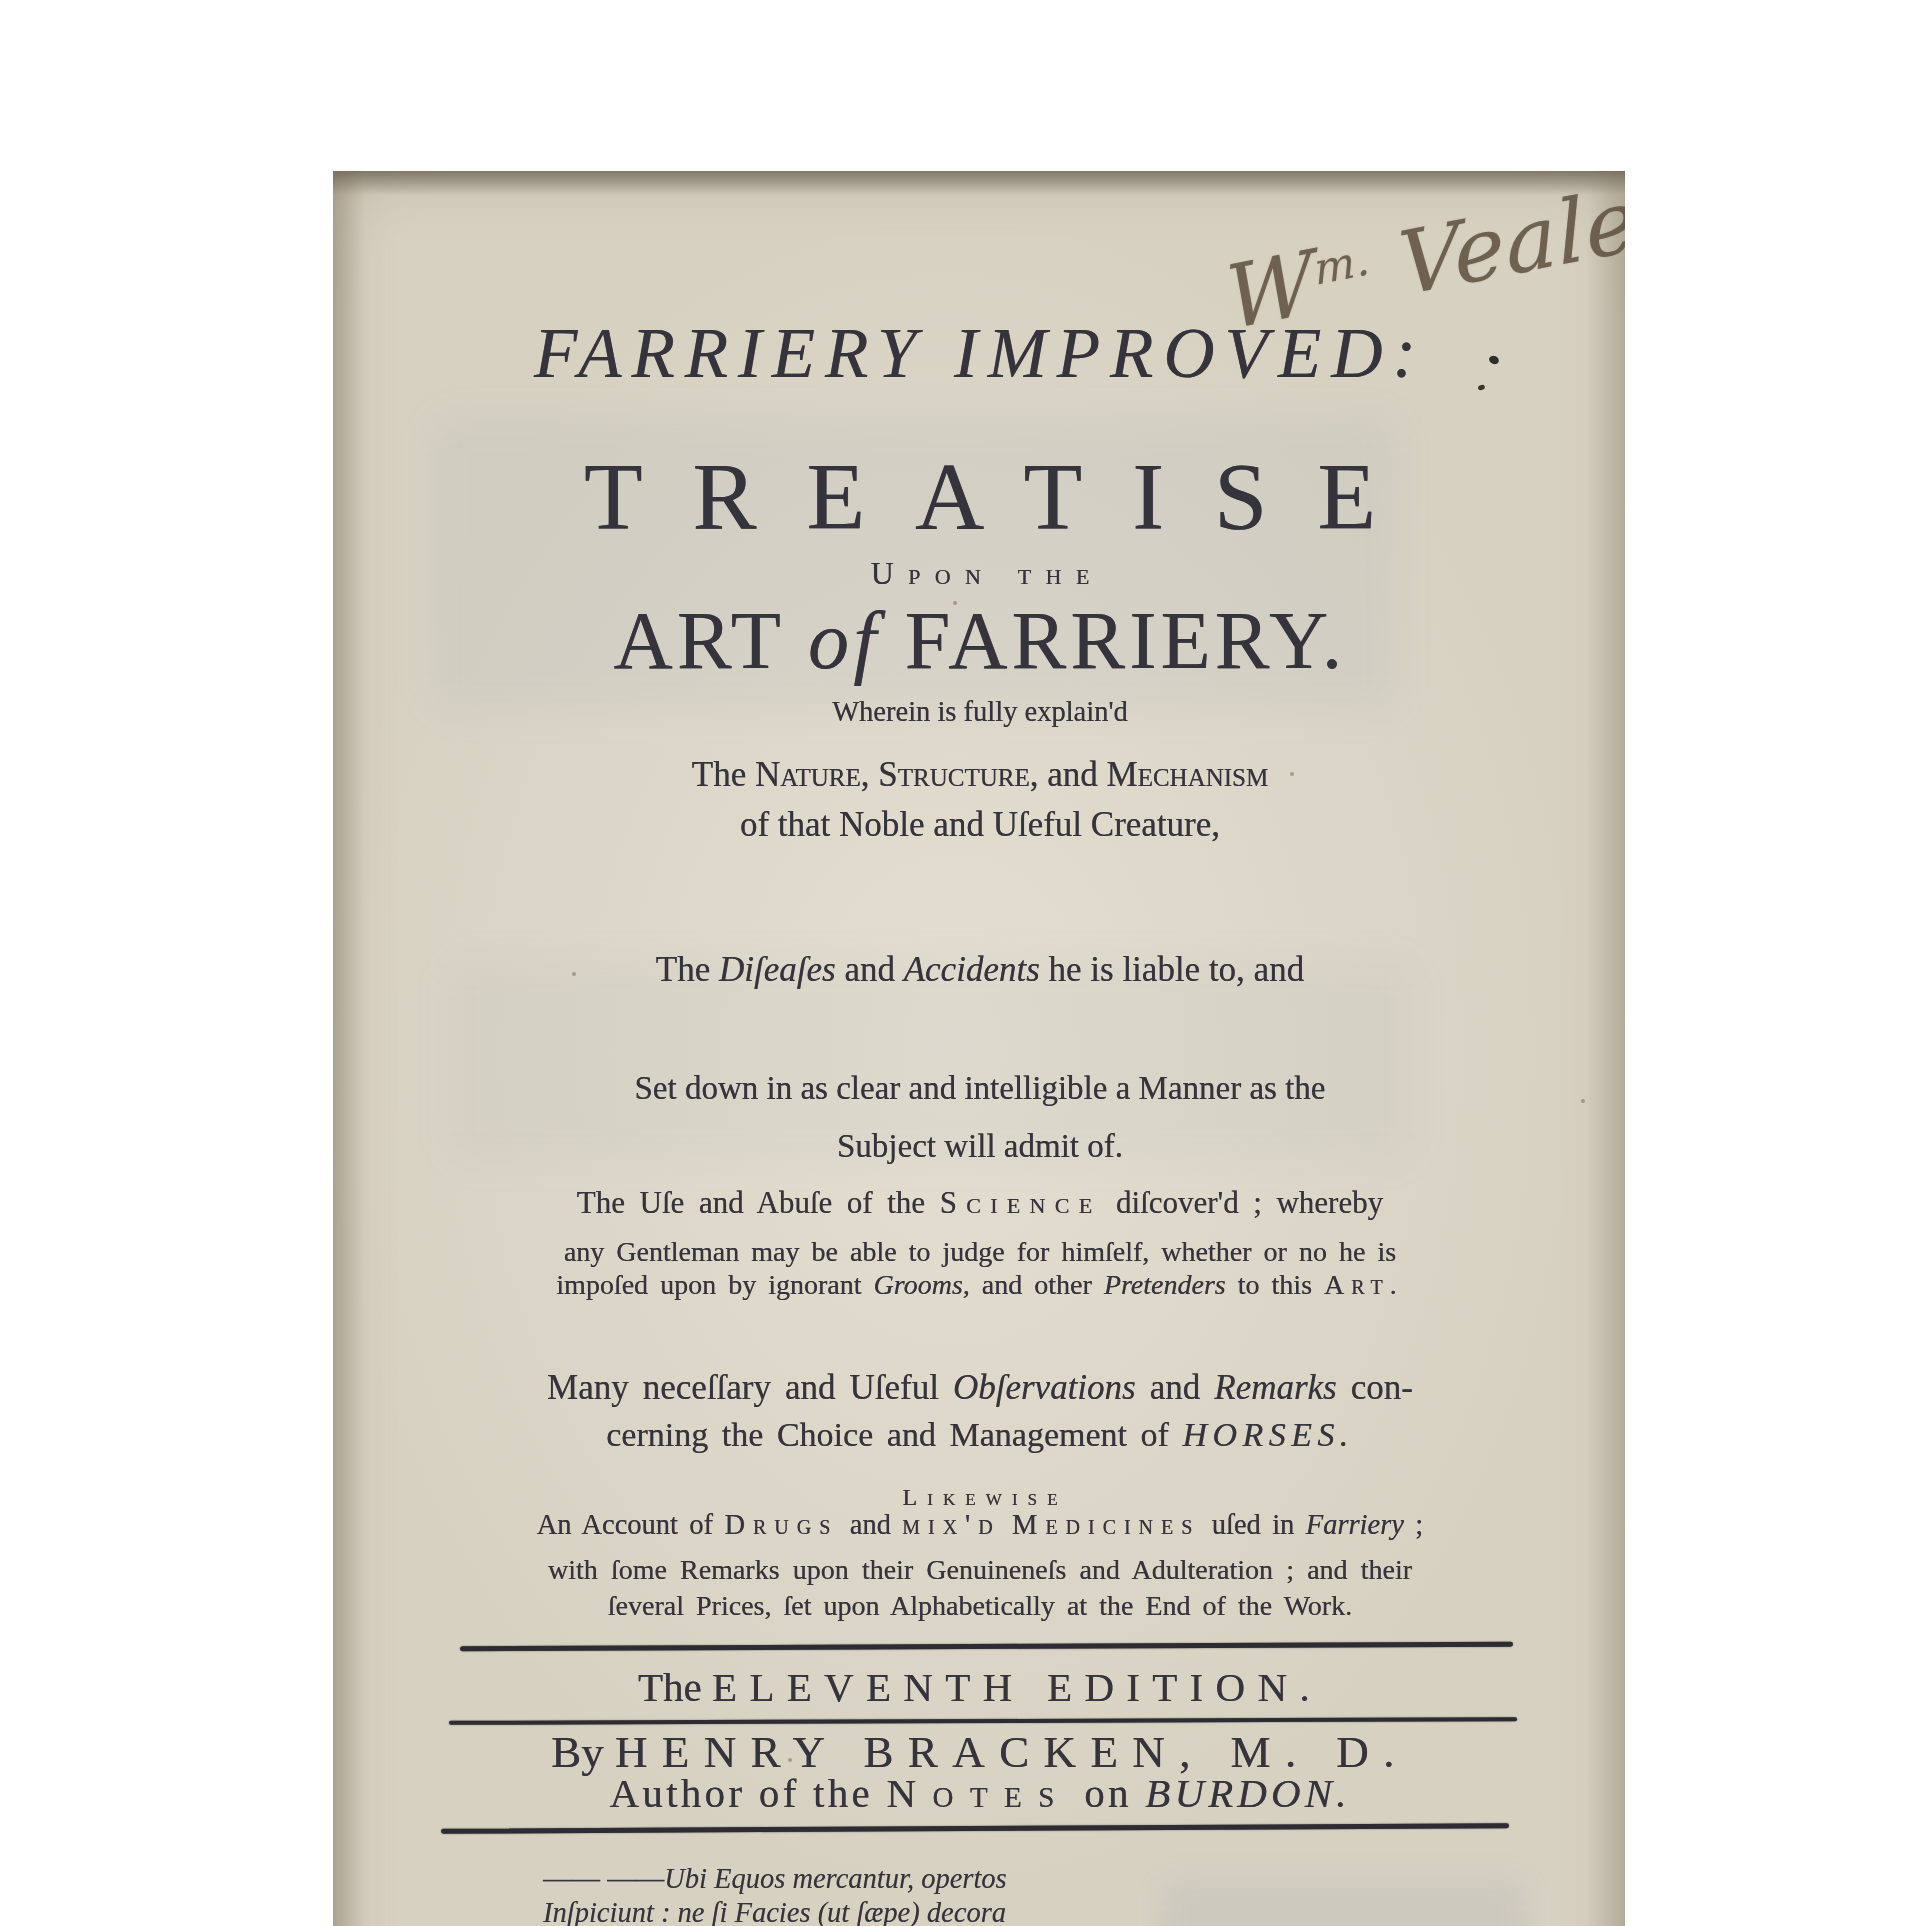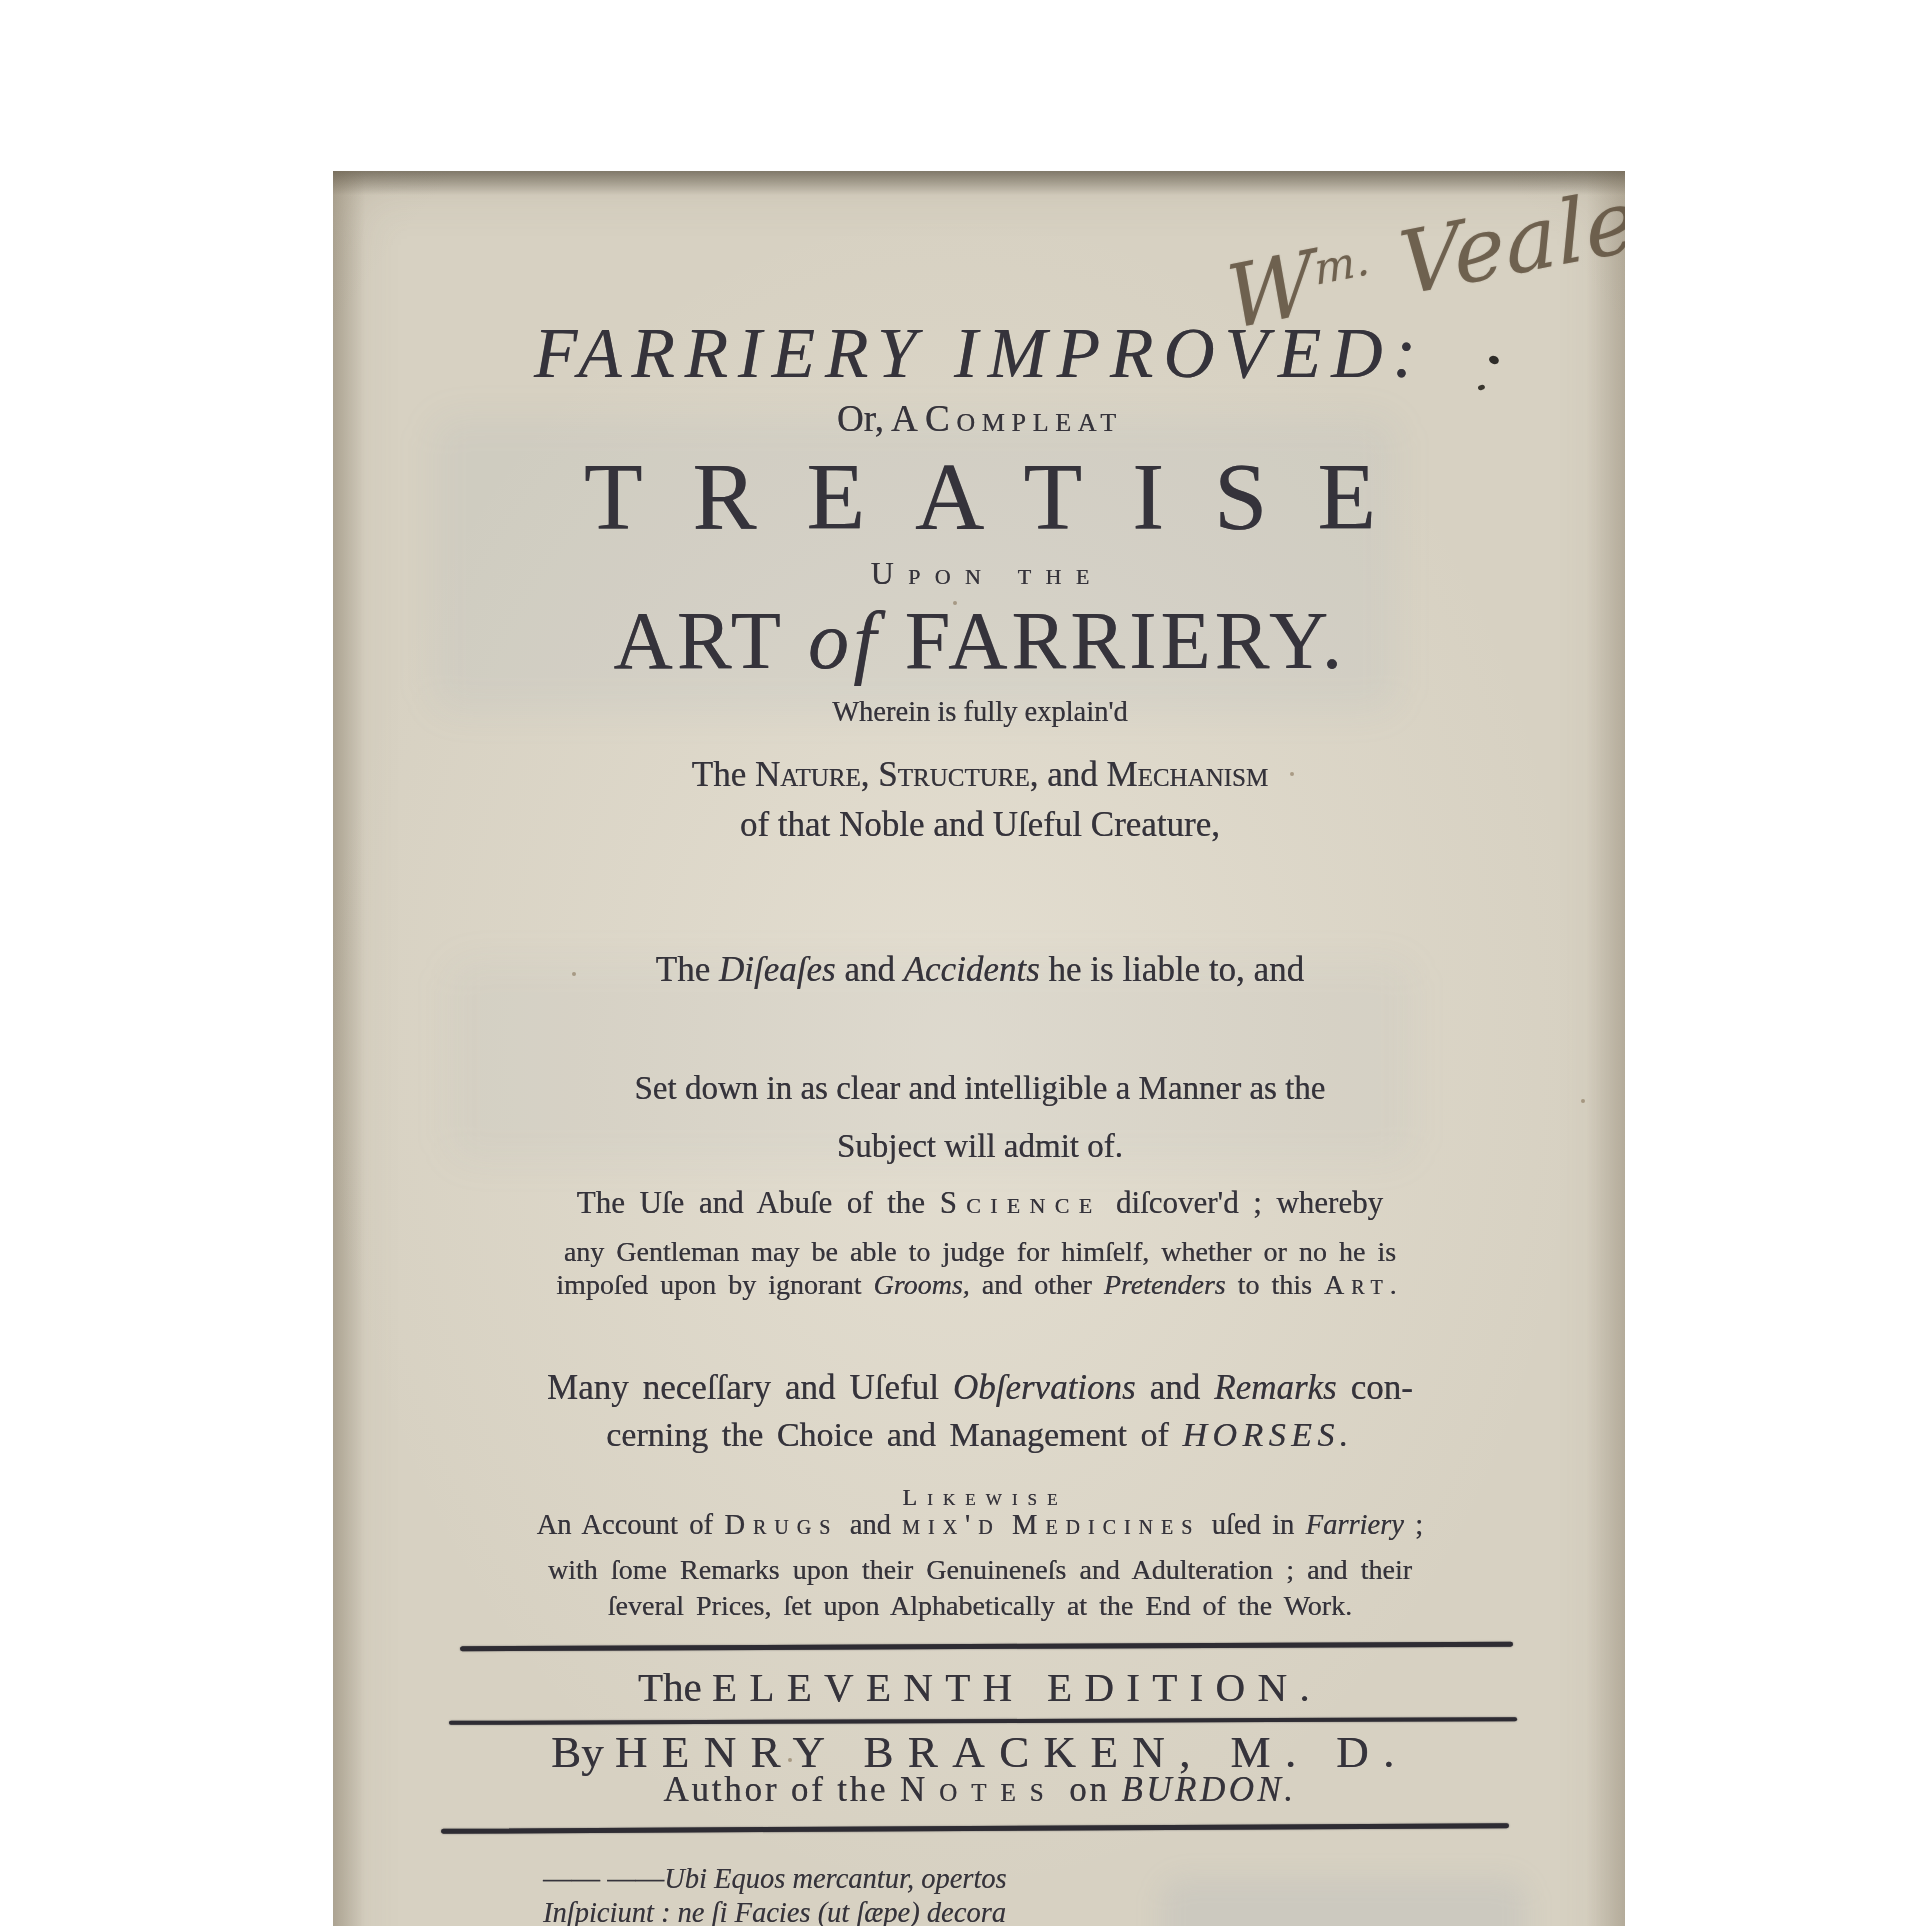--- a/index.html
+++ b/index.html
@@ -57,21 +57,21 @@
   #l-imposed{top:1099px;font-size:28px;word-spacing:0.18em;}
   #l-together{top:1150px;font-size:25.4px;}
   #l-many{top:1199px;font-size:35px;word-spacing:0.15em;}
   #l-cerning{top:1246px;font-size:34px;word-spacing:0.15em;}
   #l-likewise{top:1314px;font-size:24px;letter-spacing:0.42em;text-indent:0.42em;}
   #l-account{top:1339px;font-size:28.5px;word-spacing:0.15em;}
   #l-remarks{top:1384px;font-size:28px;word-spacing:0.22em;}
   #l-prices{top:1420px;font-size:28px;word-spacing:0.18em;}
   #l-edition{top:1495px;font-size:41px;}
   #l-by{top:1558px;font-size:45px;}
-  #l-authorof{top:1601px;font-size:35px;letter-spacing:0.08em;}
+  #l-authorof{top:1601px;font-size:41px;letter-spacing:0.08em;}
 
   .rule{position:absolute;background:#2e2c33;border-radius:3.1px;
     box-shadow:0 0 1.5px rgba(46,44,51,0.75);}
   #rule-1{top:1473px;left:127px;right:112px;height:5.4px;transform:rotate(-0.25deg);}
   #rule-2{top:1548px;left:116px;right:108px;height:4.2px;transform:rotate(-0.2deg);}
   #rule-3{top:1655px;left:108px;right:116px;height:4.6px;transform:rotate(-0.3deg);}
 
   #verse-block{position:absolute;top:1691px;left:210px;right:98px;font-size:28.5px;line-height:34px;
     color:#35333b;text-align:left;
     text-shadow:0.2px 0.3px 0.5px rgba(30,28,36,0.45);}
@@ -93,21 +93,20 @@
 
 <div class="page">
 
   <div class="ghost ghost-1"></div>
   <div class="ghost ghost-2"></div>
   <div class="ghost ghost-3"></div>
 
   <div id="signature"><span class="seg n">W</span><span class="seg sup">m.</span><span class="seg n"> Veale</span></div>
 
   <div class="line" id="l-title"><span class="seg i">FARRIERY IMPROVED:</span></div>
-  <div class="line" id="l-orcompleat"><span class="seg n">Or, A </span><span class="seg sc" style="letter-spacing: 0.18em;">Compleat</span></div>
   <div class="line" id="l-treatise"><span class="seg n">TREATISE</span></div>
   <div class="line" id="l-uponthe"><span class="seg sc">Upon the</span></div>
   <div class="line" id="l-artof"><span class="seg n">ART </span><span class="seg i">of</span><span class="seg n"> FARRIERY.</span></div>
   <div class="line" id="l-wherein"><span class="seg n">Wherein is fully explain'd</span></div>
   <div class="line" id="l-nature"><span class="seg n">The </span><span class="seg sc">Nature, Structure,</span><span class="seg n"> and </span><span class="seg sc">Mechanism</span></div>
   <div class="line" id="l-noble"><span class="seg n">of that Noble and Uſeful Creature,</span></div>
   <div class="line" id="l-diseases"><span class="seg n">The </span><span class="seg i">Diſeaſes</span><span class="seg n"> and </span><span class="seg i">Accidents</span><span class="seg n"> he is liable to, and</span></div>
   <div class="line" id="l-setdown"><span class="seg n">Set down in as clear and intelligible a Manner as the</span></div>
   <div class="line" id="l-subject"><span class="seg n">Subject will admit of.</span></div>
   <div class="line" id="l-useabuse"><span class="seg n">The Uſe and Abuſe of the </span><span class="seg sc" style="letter-spacing: 0.3em;">Science</span><span class="seg n"> diſcover'd ; whereby</span></div>

